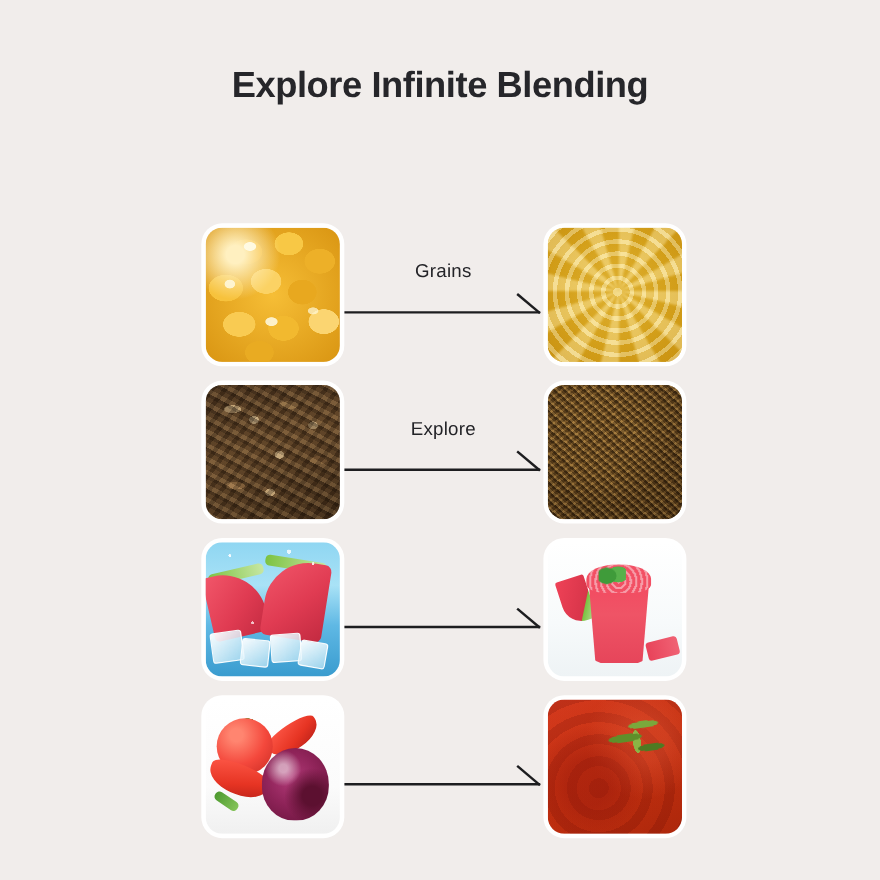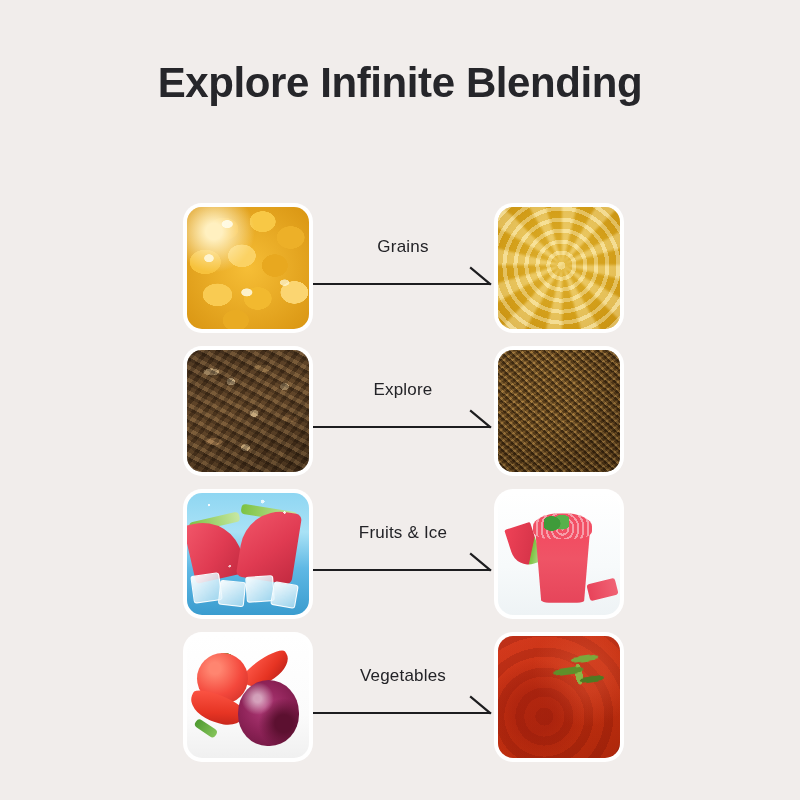--- a/index.html
+++ b/index.html
@@ -21,21 +21,21 @@
   }
 
   
   .headline {
     position: absolute;
     top: 56px;
     left: 0;
     width: 800px;
     text-align: center;
     color: #26262a;
-    font-size: 42px;
+    font-size: 33px;
     font-weight: bold;
     line-height: 1.27;
     letter-spacing: -0.4px;
   }
   .headline .line {
     display: block;
   }
 
   
   .rows {
@@ -443,21 +443,20 @@
           <div class="slice-b"></div>
           <div class="ice ice1"></div>
           <div class="ice ice2"></div>
           <div class="ice ice3"></div>
           <div class="ice ice4"></div>
           <div class="drops"></div>
         </div>
       </div>
 
       <div class="connector">
-        <div class="conn-label">Fruits &amp; Ice</div>
         <div class="conn-arrow">
           <svg width="180" height="26" viewBox="0 0 180 26" fill="none">
             <path d="M1 19 H177" stroke="#1d1d1f" stroke-width="2.2" stroke-linecap="square"></path>
             <path d="M158 3 L177 19" stroke="#1d1d1f" stroke-width="2.2" stroke-linecap="square"></path>
           </svg>
         </div>
       </div>
 
       <div class="tile tile-right">
         <div class="art art-slush">
@@ -476,21 +475,20 @@
           <div class="chili2"></div>
           <div class="stem"></div>
           <div class="tomato"></div>
           <div class="chili1"></div>
           <div class="chili-stem"></div>
           <div class="onion"></div>
         </div>
       </div>
 
       <div class="connector">
-        <div class="conn-label">Vegetables</div>
         <div class="conn-arrow">
           <svg width="180" height="26" viewBox="0 0 180 26" fill="none">
             <path d="M1 19 H177" stroke="#1d1d1f" stroke-width="2.2" stroke-linecap="square"></path>
             <path d="M158 3 L177 19" stroke="#1d1d1f" stroke-width="2.2" stroke-linecap="square"></path>
           </svg>
         </div>
       </div>
 
       <div class="tile tile-right">
         <div class="art" style="background:

